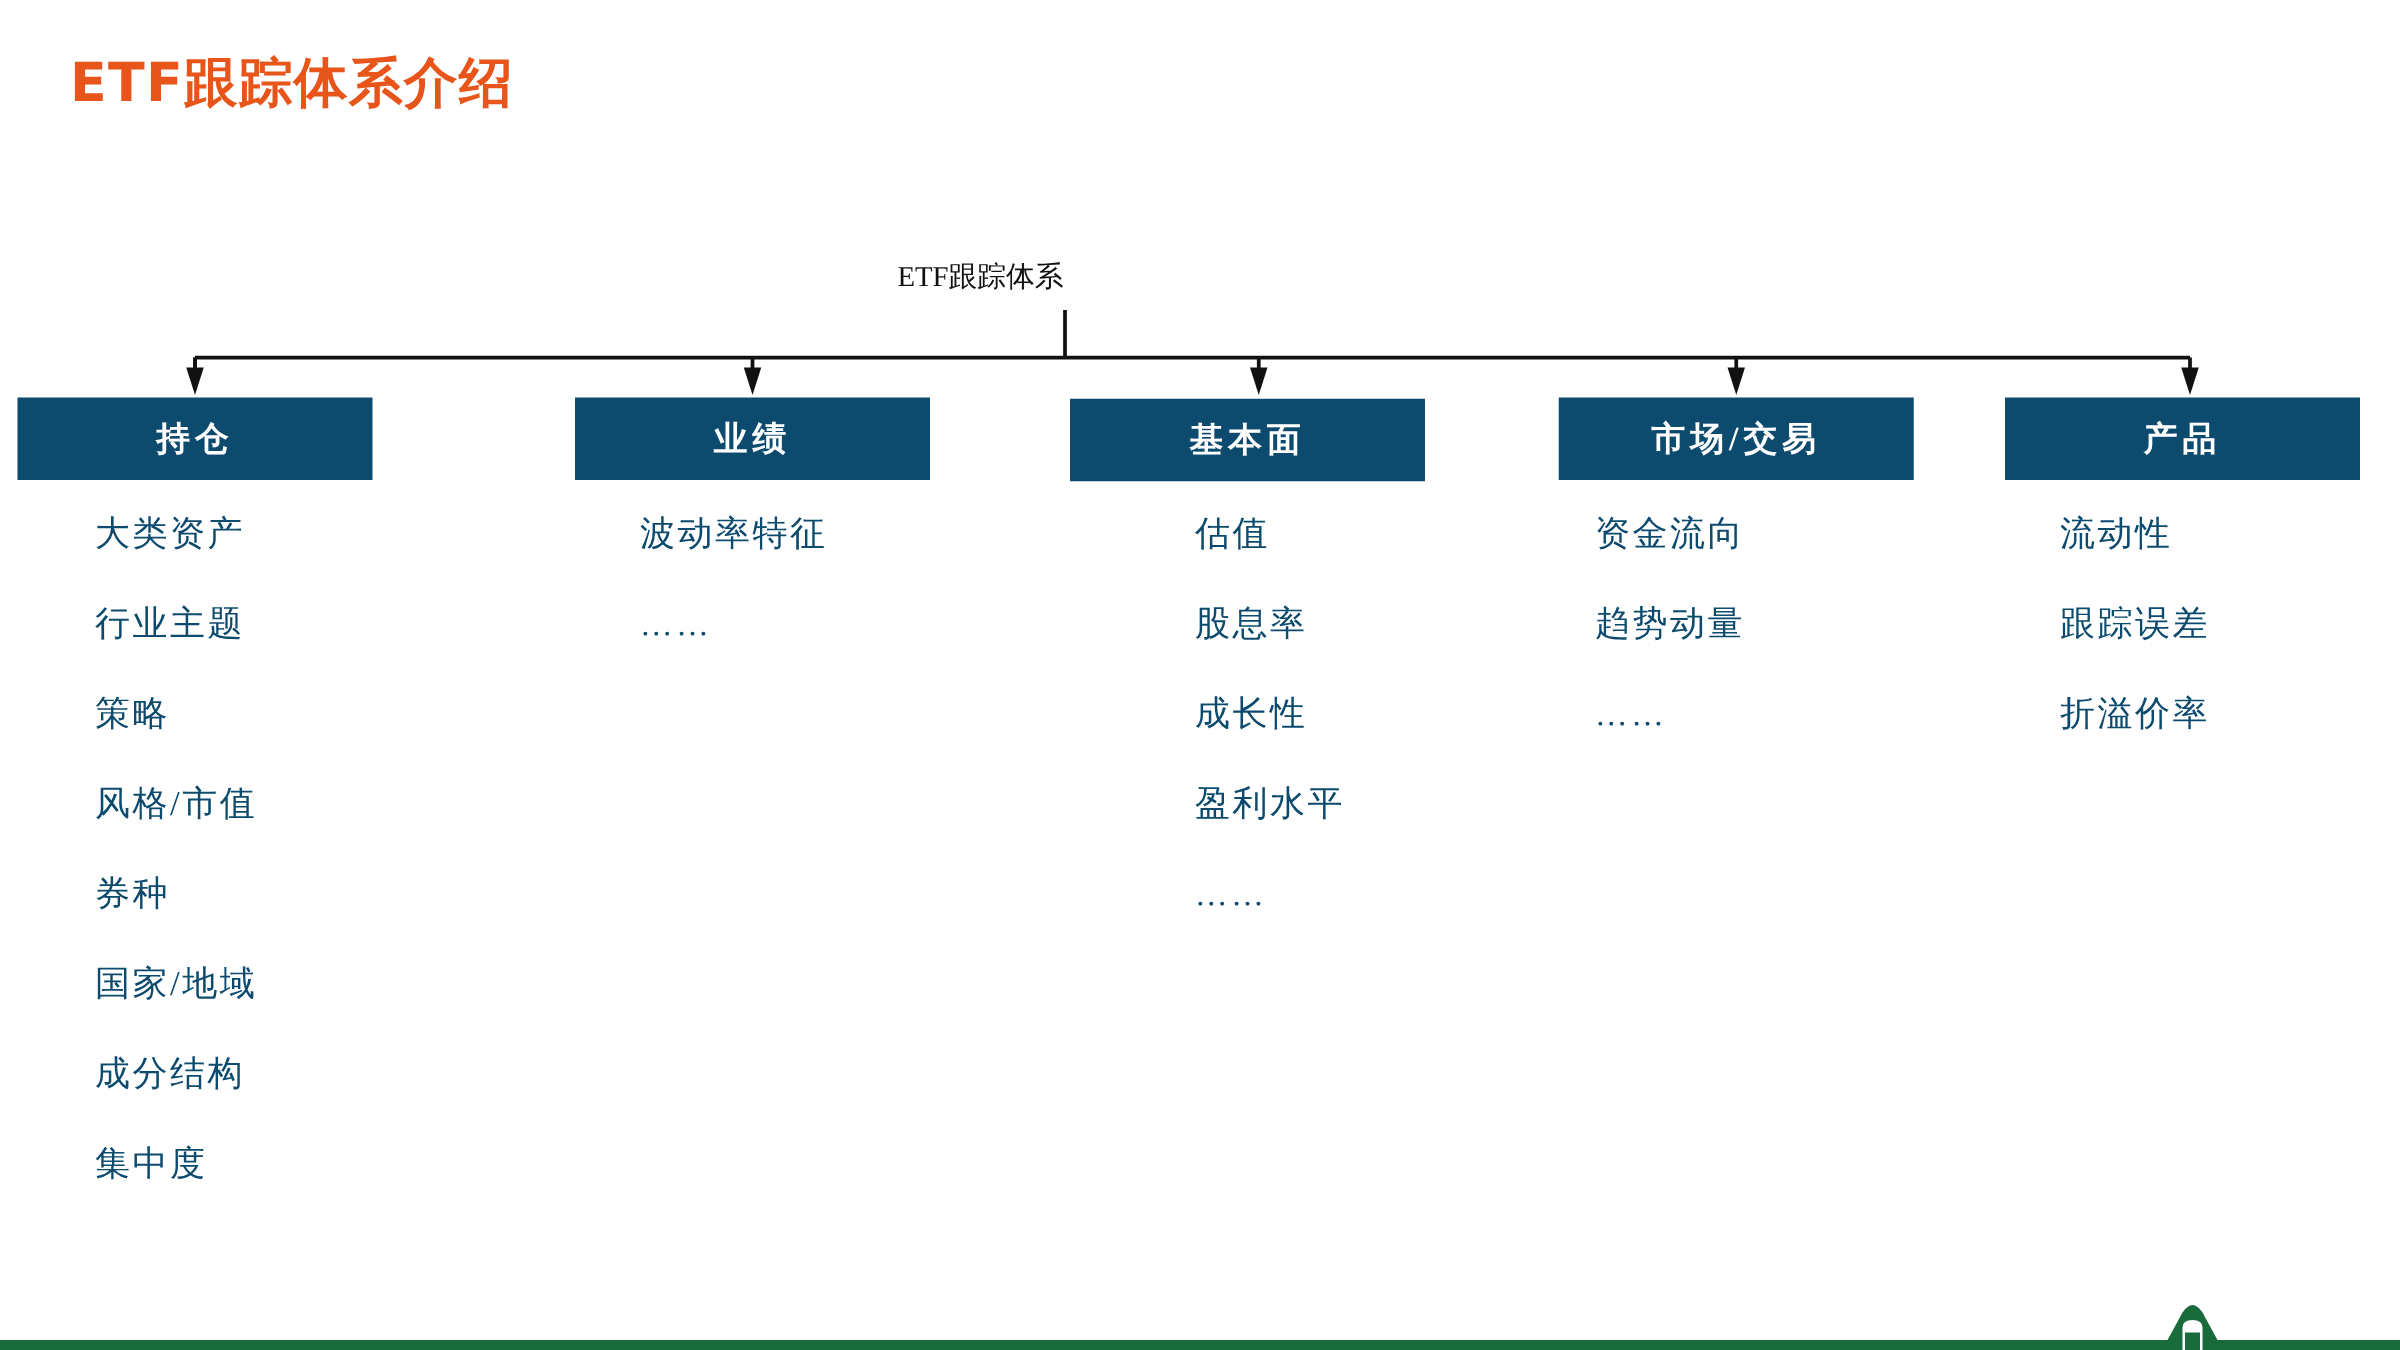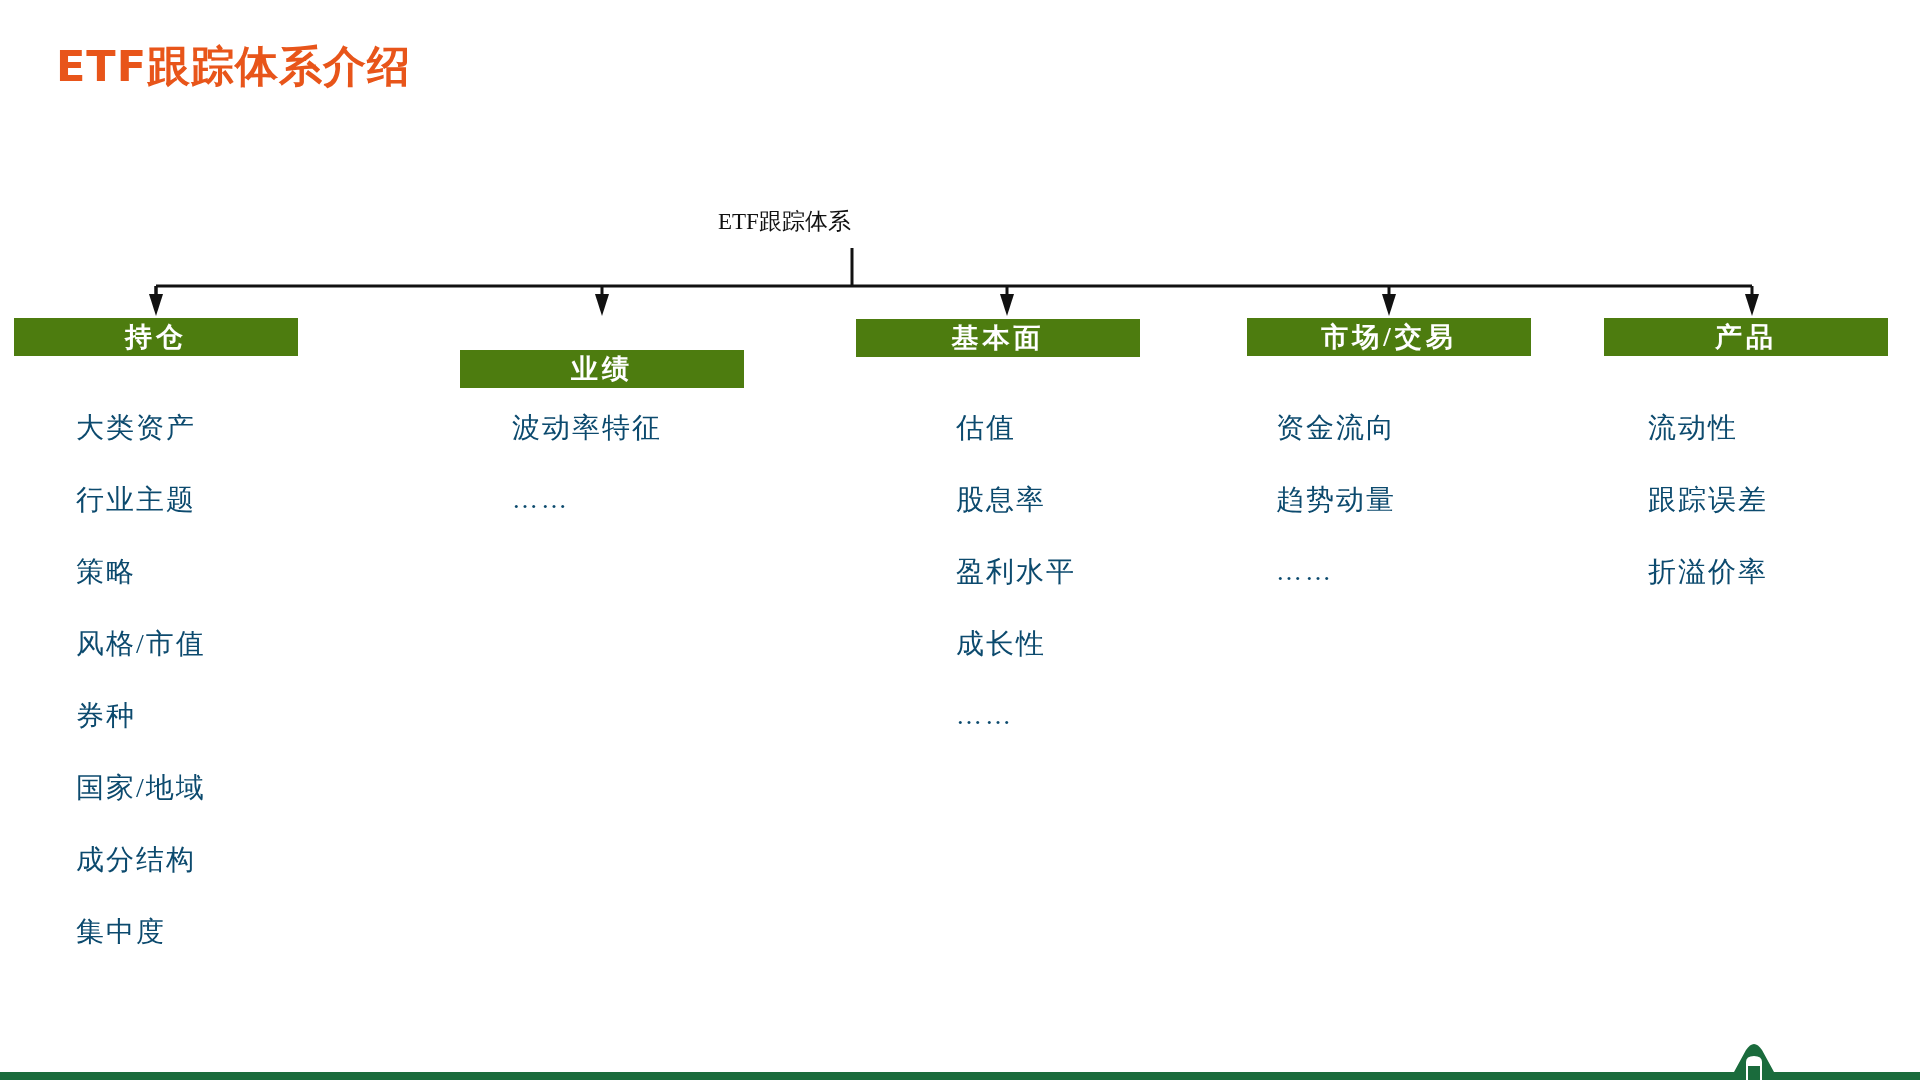--- a/index.html
+++ b/index.html
@@ -31,22 +31,22 @@
     color:#111;
     white-space:nowrap;
   }
 
   
   .connectors { position:absolute; left:0; top:0; width:1920px; height:400px; }
 
   
   .hbox {
     position:absolute;
-    height:38px;
-    background:#4d7c0f;
+    height:66px;
+    background:#0c4a6e;
     display:flex; align-items:center; justify-content:center;
   }
   .hbox span {
     font-family:"Liberation Serif", serif;
     font-weight:bold;
     color:#ffffff;
     font-size:27px;
     letter-spacing:4px;
     white-space:nowrap;
   }
@@ -118,21 +118,21 @@
     <line x1="1389" y1="286" x2="1389" y2="300" stroke="#111" stroke-width="3"></line>
     <polygon points="1389,316 1382,294 1396,294" fill="#111"></polygon>
 
     <line x1="1752" y1="286" x2="1752" y2="300" stroke="#111" stroke-width="3"></line>
     <polygon points="1752,316 1745,294 1759,294" fill="#111"></polygon>
   </svg>
 
   <div class="hbox" style="left:14px; top:318px; width:284px;">
     <span>持仓</span>
   </div>
-  <div class="hbox" style="left:460px; top:318px; width:284px;margin-top:32px;">
+  <div class="hbox" style="left:460px; top:318px; width:284px;">
     <span>业绩</span>
   </div>
   <div class="hbox" style="left:856px; top:319px; width:284px;">
     <span>基本面</span>
   </div>
   <div class="hbox" style="left:1247px; top:318px; width:284px;">
     <span>市场/交易</span>
   </div>
   <div class="hbox" style="left:1604px; top:318px; width:284px;">
     <span>产品</span>
@@ -150,22 +150,22 @@
   </div>
 
   <div class="col" style="left:512px;">
     <div class="item">波动率特征</div>
     <div class="item dots">……</div>
   </div>
 
   <div class="col" style="left:956px;">
     <div class="item">估值</div>
     <div class="item">股息率</div>
+    <div class="item">成长性</div>
     <div class="item">盈利水平</div>
-    <div class="item">成长性</div>
     <div class="item dots">……</div>
   </div>
 
   <div class="col" style="left:1276px;">
     <div class="item">资金流向</div>
     <div class="item">趋势动量</div>
     <div class="item dots">……</div>
   </div>
 
   <div class="col" style="left:1648px;">

